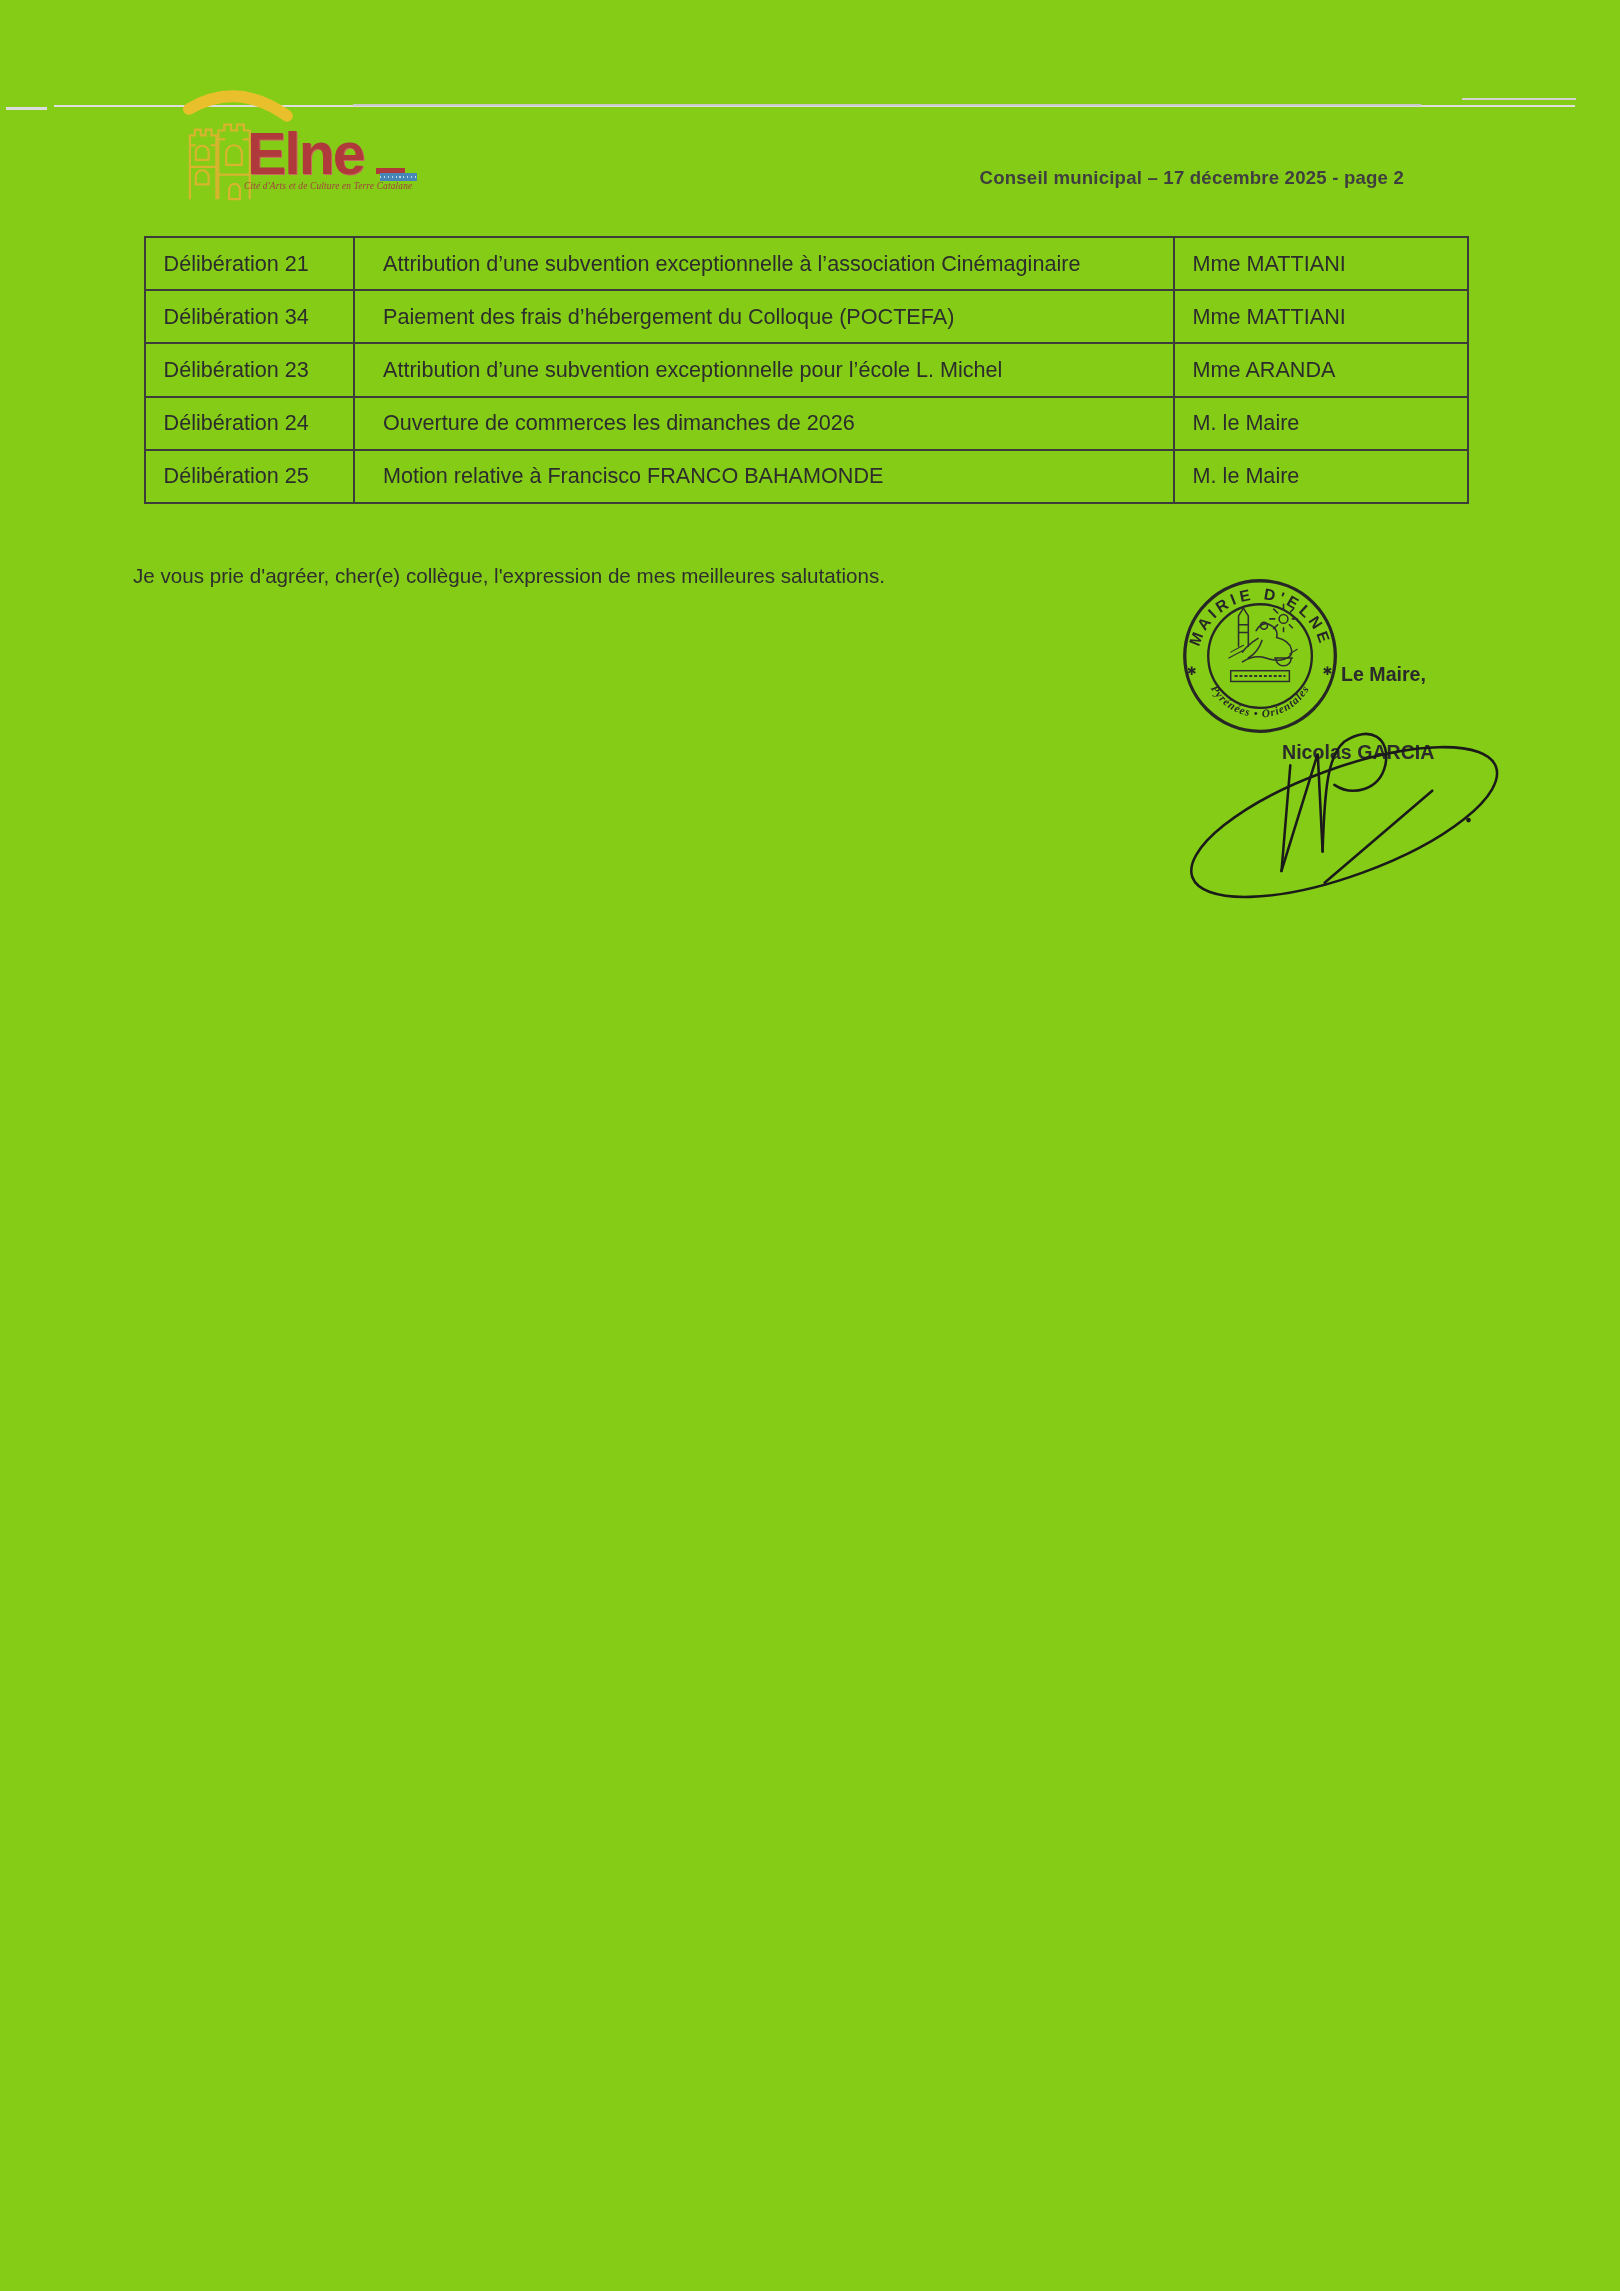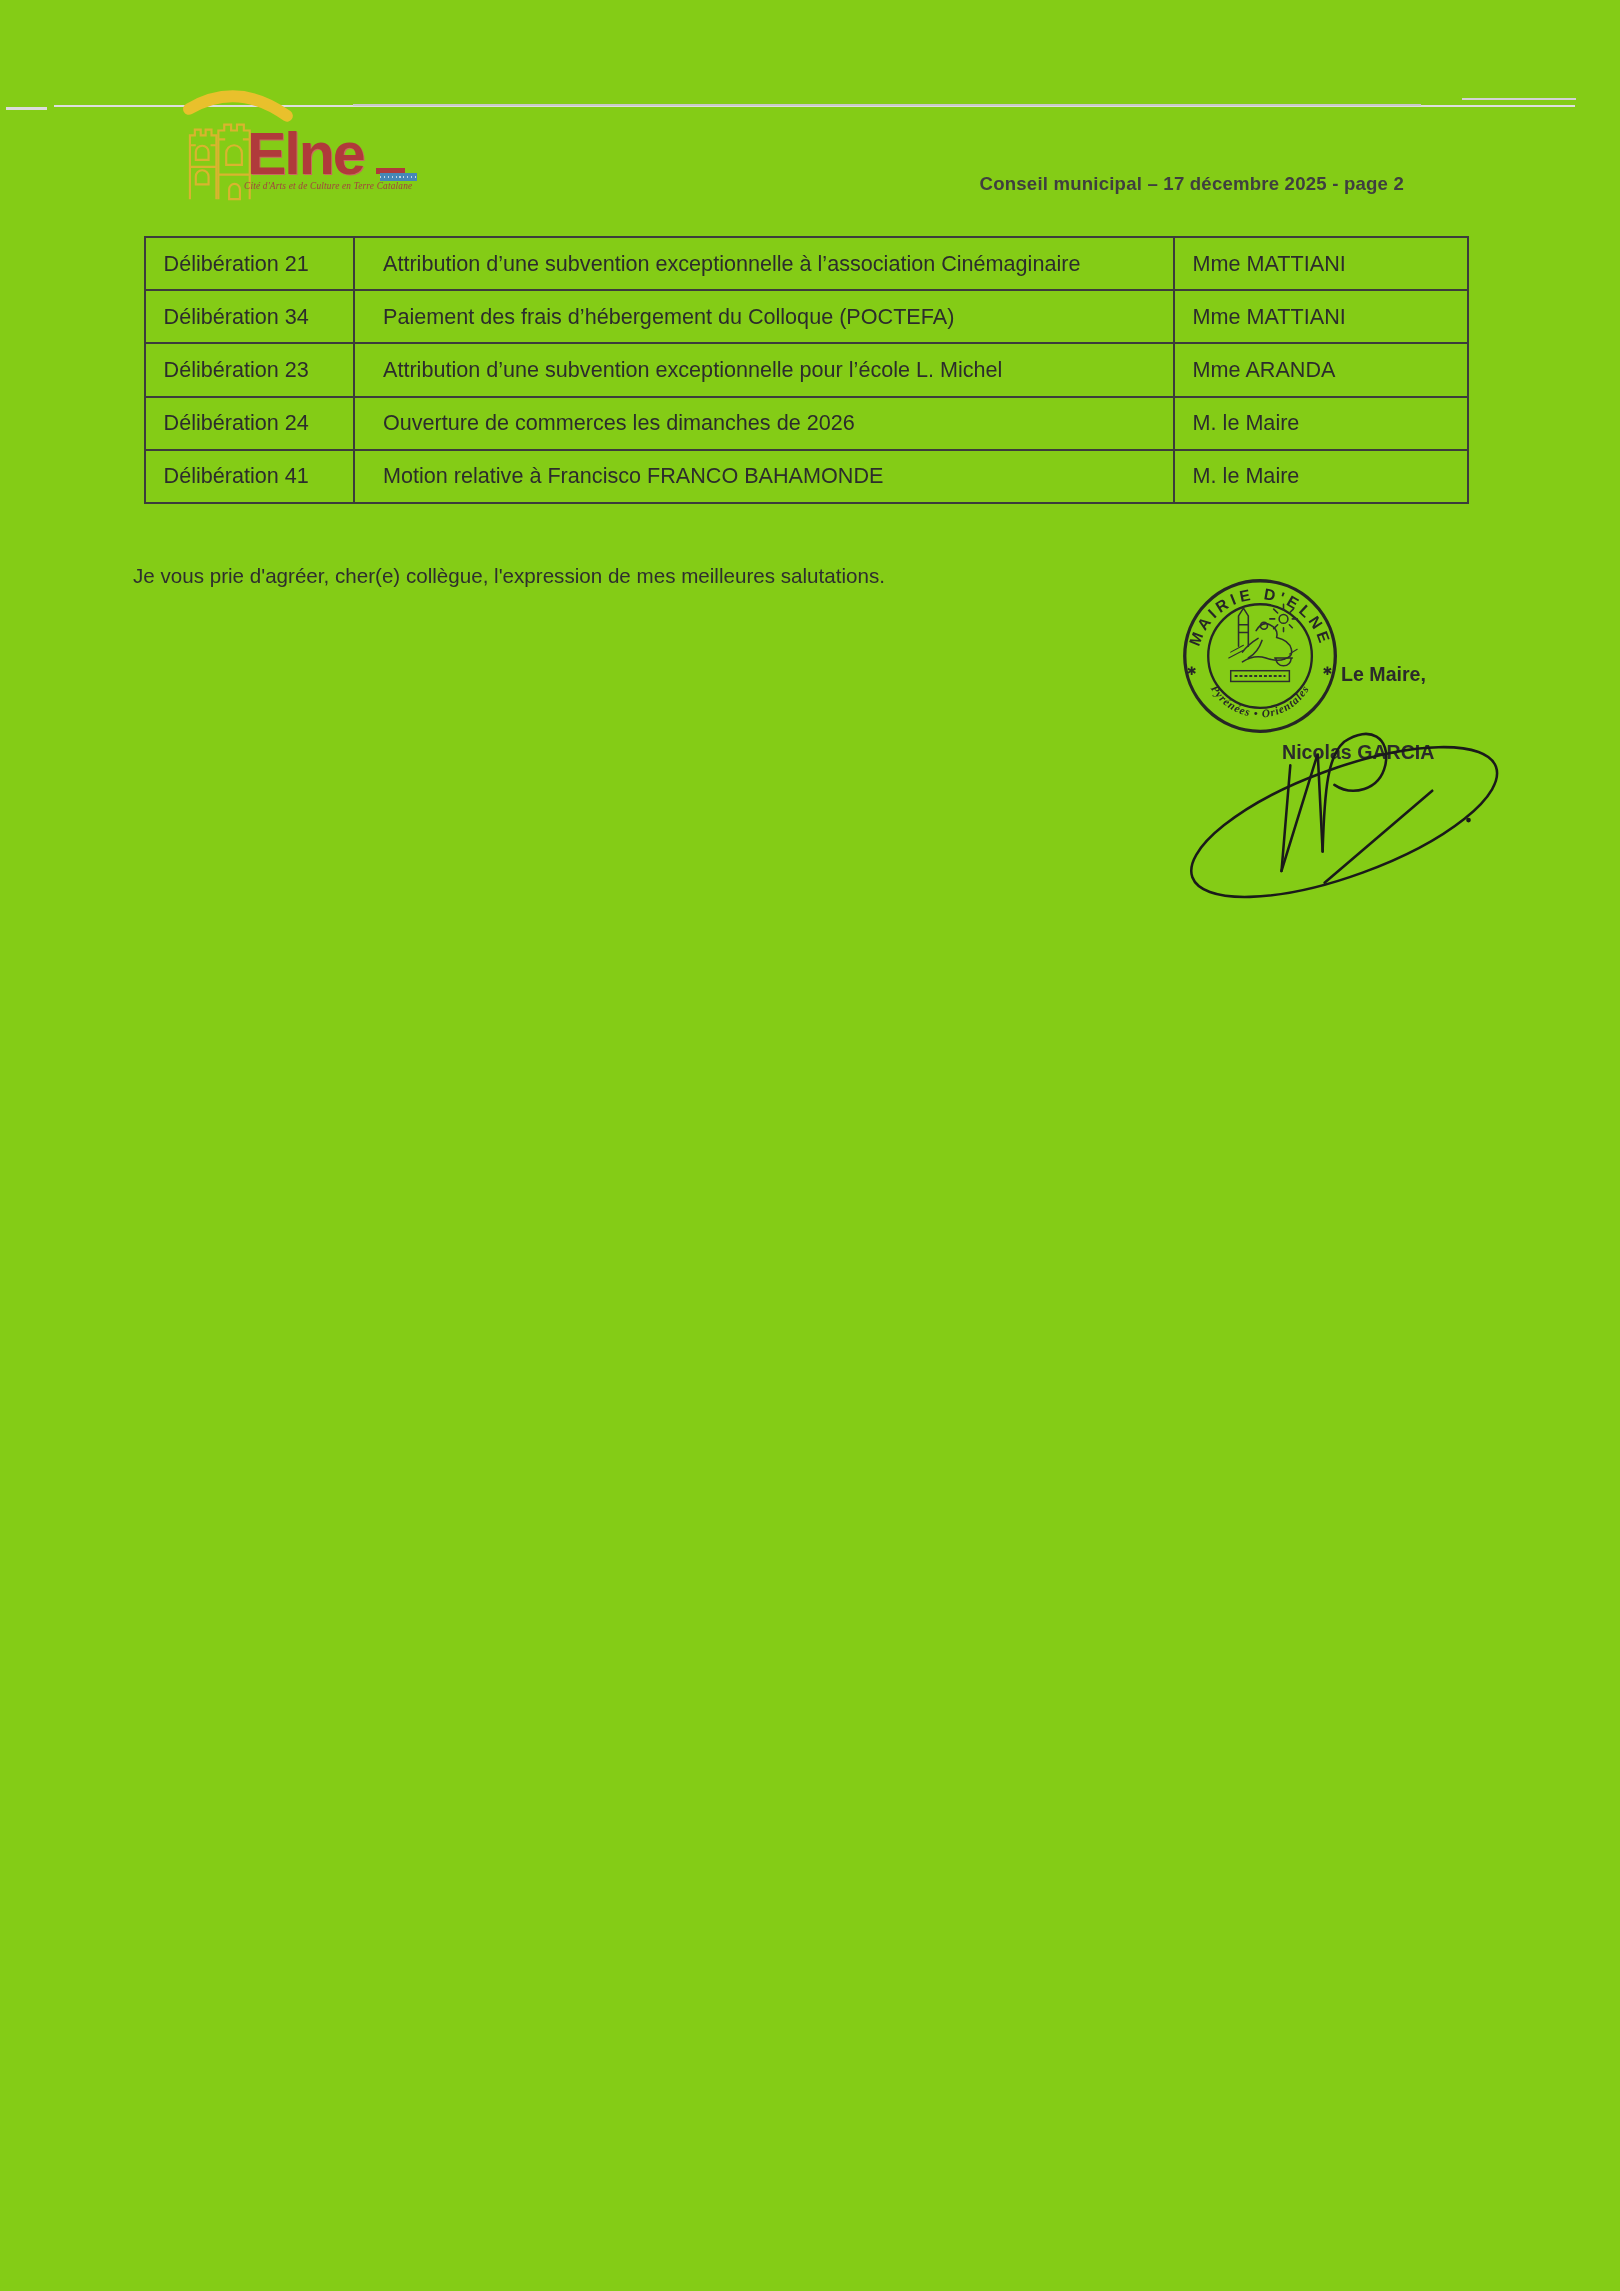--- a/index.html
+++ b/index.html
@@ -26,21 +26,21 @@
     position:absolute;left:380px;top:173px;width:37px;height:7.8px;background:#4687b7;
     background-image:repeating-linear-gradient(90deg,rgba(255,255,255,.65) 0 1px,transparent 1px 3.9px);
     background-size:100% 2px;background-position:0 2.9px;background-repeat:no-repeat;
   }
   .tagline{
     position:absolute;left:244px;top:181px;font-family:"Liberation Serif",serif;
     font-style:italic;font-size:9.3px;color:#a3413f;letter-spacing:0.2px;white-space:nowrap;
   }
   
   .meeting-info{
-    position:absolute;top:173px;right:216px;font-size:18.6px;font-weight:bold;
+    position:absolute;top:167px;right:216px;font-size:18.6px;font-weight:bold;
     color:#3f3f3f;letter-spacing:0.2px;white-space:nowrap;
   }
   
   table.delibs{
     position:absolute;left:144px;top:228px;width:1323px;height:268px;
     border-collapse:collapse;table-layout:fixed;margin-top:8px;
   }
   table.delibs td{
     border:2px solid #3c3c3c;font-size:21.6px;color:#2c2c2c;
     vertical-align:middle;padding:0 9.8px 0 17.6px;white-space:nowrap;overflow:hidden;
@@ -110,21 +110,21 @@
         <td>Délibération 23</td>
         <td class="subject">Attribution d’une subvention exceptionnelle pour l’école L. Michel</td>
         <td>Mme ARANDA</td>
       </tr>
       <tr>
         <td>Délibération 24</td>
         <td class="subject">Ouverture de commerces les dimanches de 2026</td>
         <td>M. le Maire</td>
       </tr>
       <tr>
-        <td>Délibération 41</td>
+        <td>Délibération 25</td>
         <td class="subject">Motion relative à Francisco FRANCO BAHAMONDE</td>
         <td>M. le Maire</td>
       </tr>
     </tbody>
   </table>
 
   <div class="closing">Je vous prie d'agréer, cher(e) collègue, l'expression de mes meilleures salutations.</div>
 
   <svg class="seal-svg" viewBox="0 0 180 180">
     <defs>

